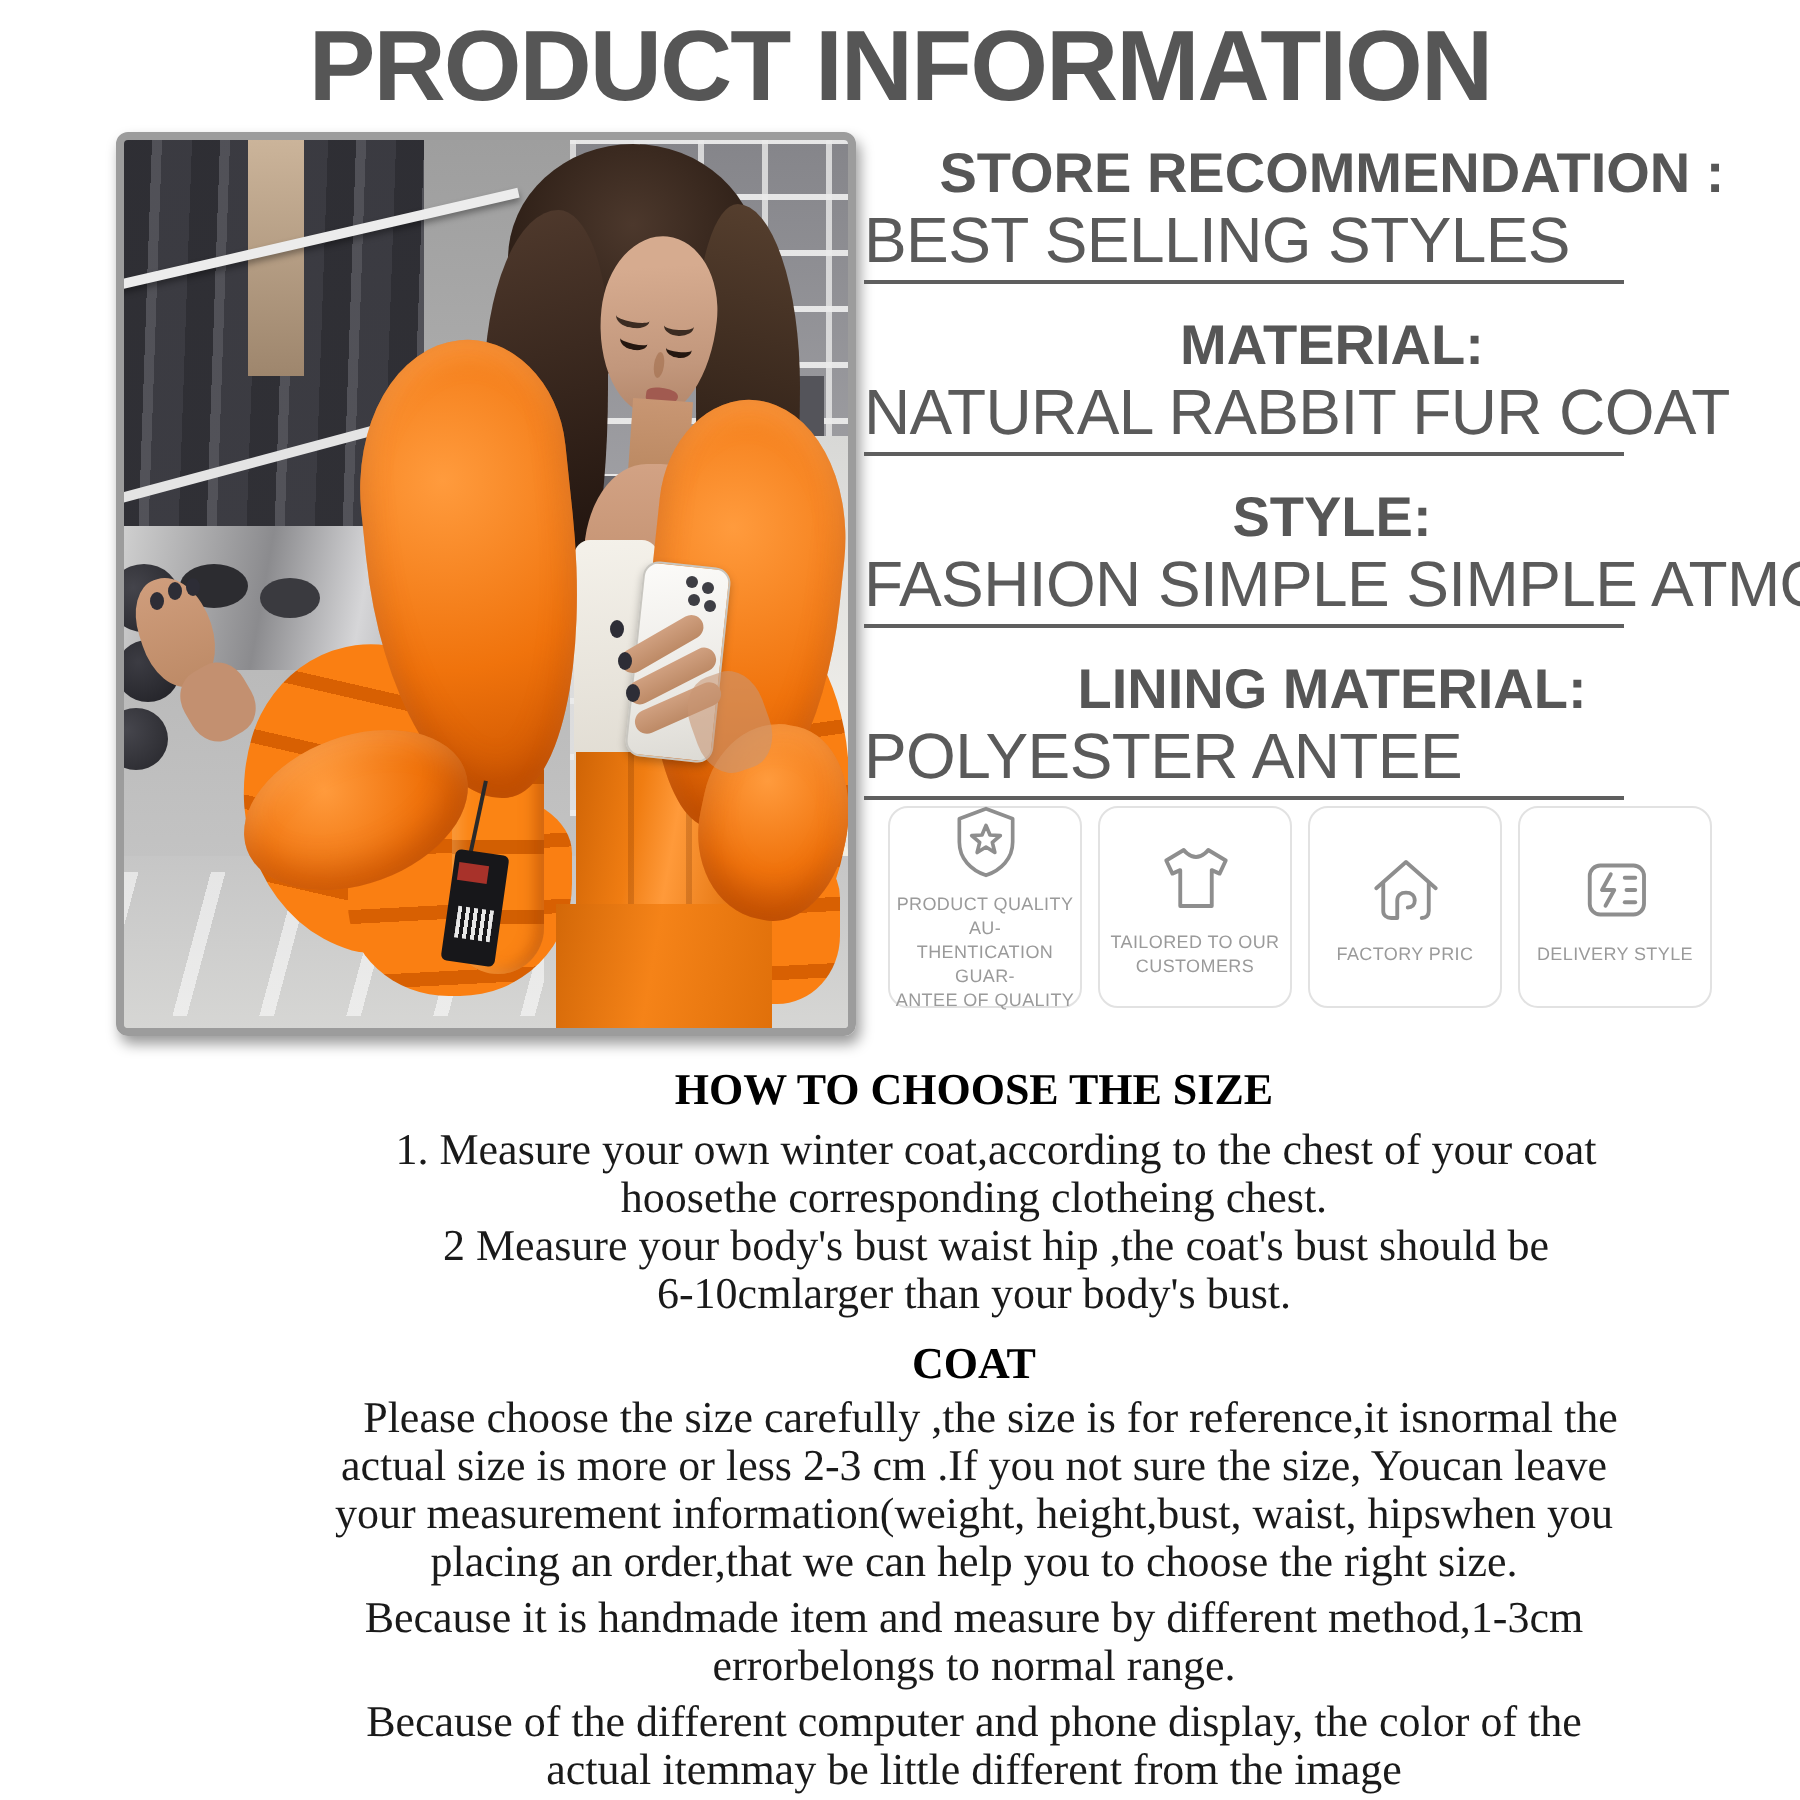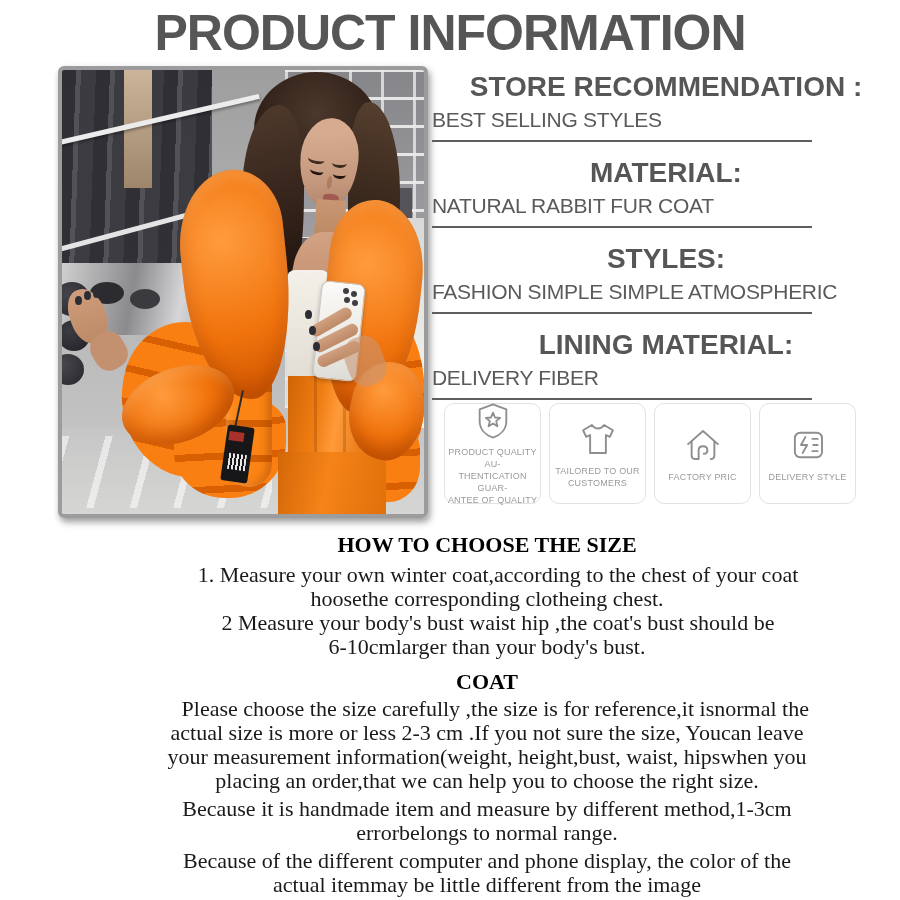--- a/index.html
+++ b/index.html
@@ -100,21 +100,21 @@
   .ph-tag-string{left:176px;top:320px;width:2px;height:38px;background:#2a2a2a;transform:rotate(12deg);}
   .ph-tag{left:162px;top:356px;width:27px;height:56px;border-radius:3px;background:#17171a;transform:rotate(8deg);}
   .ph-tag-label{left:167px;top:362px;width:15px;height:9px;background:#a8322a;transform:rotate(8deg);}
   .ph-tag-bar{left:166px;top:384px;width:18px;height:16px;transform:rotate(8deg);
      background:repeating-linear-gradient(90deg,#e8e8e8 0 2px,#17171a 2px 4px);}
 
   
   .specs{position:absolute;left:432px;top:70px;width:468px;}
   .spec{margin-bottom:14px;}
   .spec-label{font-size:28px;font-weight:700;color:var(--heading-gray,#565656);line-height:34px;text-align:center;}
-  .spec-value{font-size:21px;color:#5a5a5a;letter-spacing:-.3px;line-height:28px;padding:2px 0 6px 0;
+  .spec-value{font-size:32px;color:#5a5a5a;letter-spacing:-.3px;line-height:28px;padding:2px 0 6px 0;
               width:380px;border-bottom:2px solid var(--underline-gray,#5e5e5e);white-space:nowrap;overflow:visible;}
 
   
   .badges{position:absolute;left:427px;top:403px;display:flex;gap:8px;padding-left:17px;}
   .badge{width:97px;height:101px;border:1px solid var(--badge-border,#e2e2e2);border-radius:10px;
          background:#fff;display:flex;flex-direction:column;align-items:center;justify-content:center;
          gap:5px;box-sizing:border-box;}
   .badge-icon{color:var(--icon-stroke,#8e8e8e);line-height:0;}
   .badge-label{font-size:9px;line-height:12px;color:var(--badge-text,#9a9a9a);text-align:center;
                white-space:pre-wrap;letter-spacing:.2px;}
@@ -205,26 +205,26 @@
   <div class="specs">
     <div class="spec">
       <div class="spec-label">STORE RECOMMENDATION :</div>
       <div class="spec-value">BEST SELLING STYLES</div>
     </div>
     <div class="spec">
       <div class="spec-label">MATERIAL:</div>
       <div class="spec-value">NATURAL RABBIT FUR COAT</div>
     </div>
     <div class="spec">
-      <div class="spec-label">STYLES:</div>
+      <div class="spec-label">STYLE:</div>
       <div class="spec-value">FASHION SIMPLE SIMPLE ATMOSPHERIC</div>
     </div>
     <div class="spec">
       <div class="spec-label">LINING MATERIAL:</div>
-      <div class="spec-value">DELIVERY FIBER</div>
+      <div class="spec-value">POLYESTER ANTEE</div>
     </div>
   </div>
 
   <div class="badges">
     <div class="badge">
       <span class="badge-icon">
         <svg width="40" height="40" viewBox="0 0 48 48" fill="none" stroke="currentColor" stroke-width="2.2" stroke-linejoin="round" stroke-linecap="round">
           <path d="M24 4 L40 10 V24 C40 34 33 41 24 44 C15 41 8 34 8 24 V10 Z"></path>
           <polygon points="24,14 26.4,19.8 32.6,20.2 27.8,24.2 29.3,30.3 24,27 18.7,30.3 20.2,24.2 15.4,20.2 21.6,19.8"></polygon>
         </svg>

